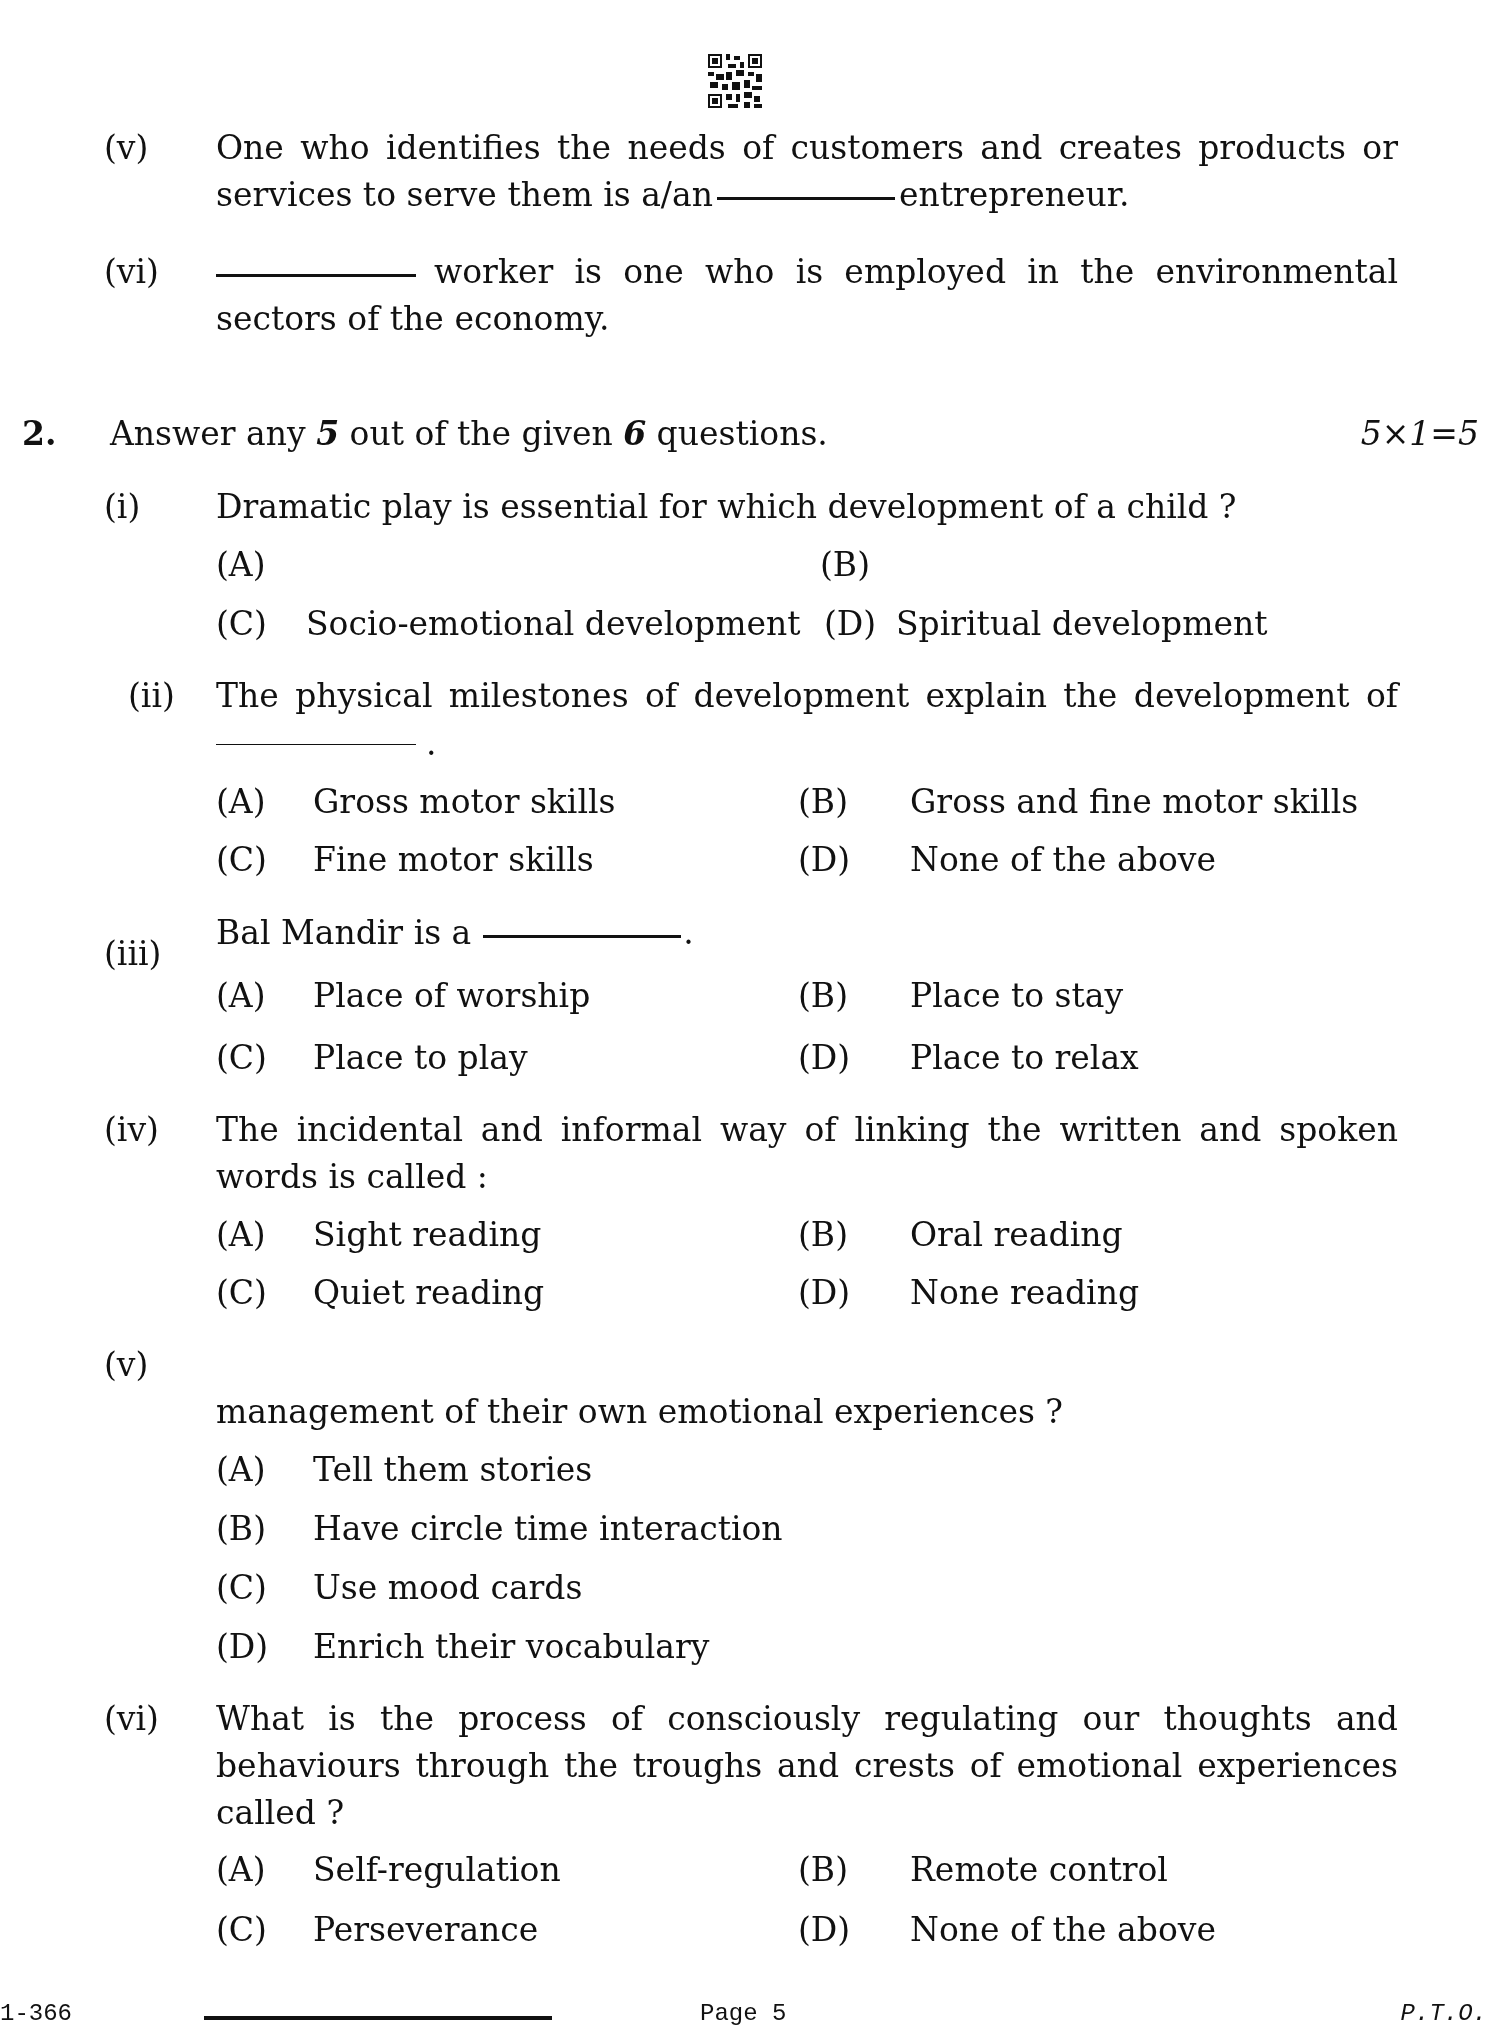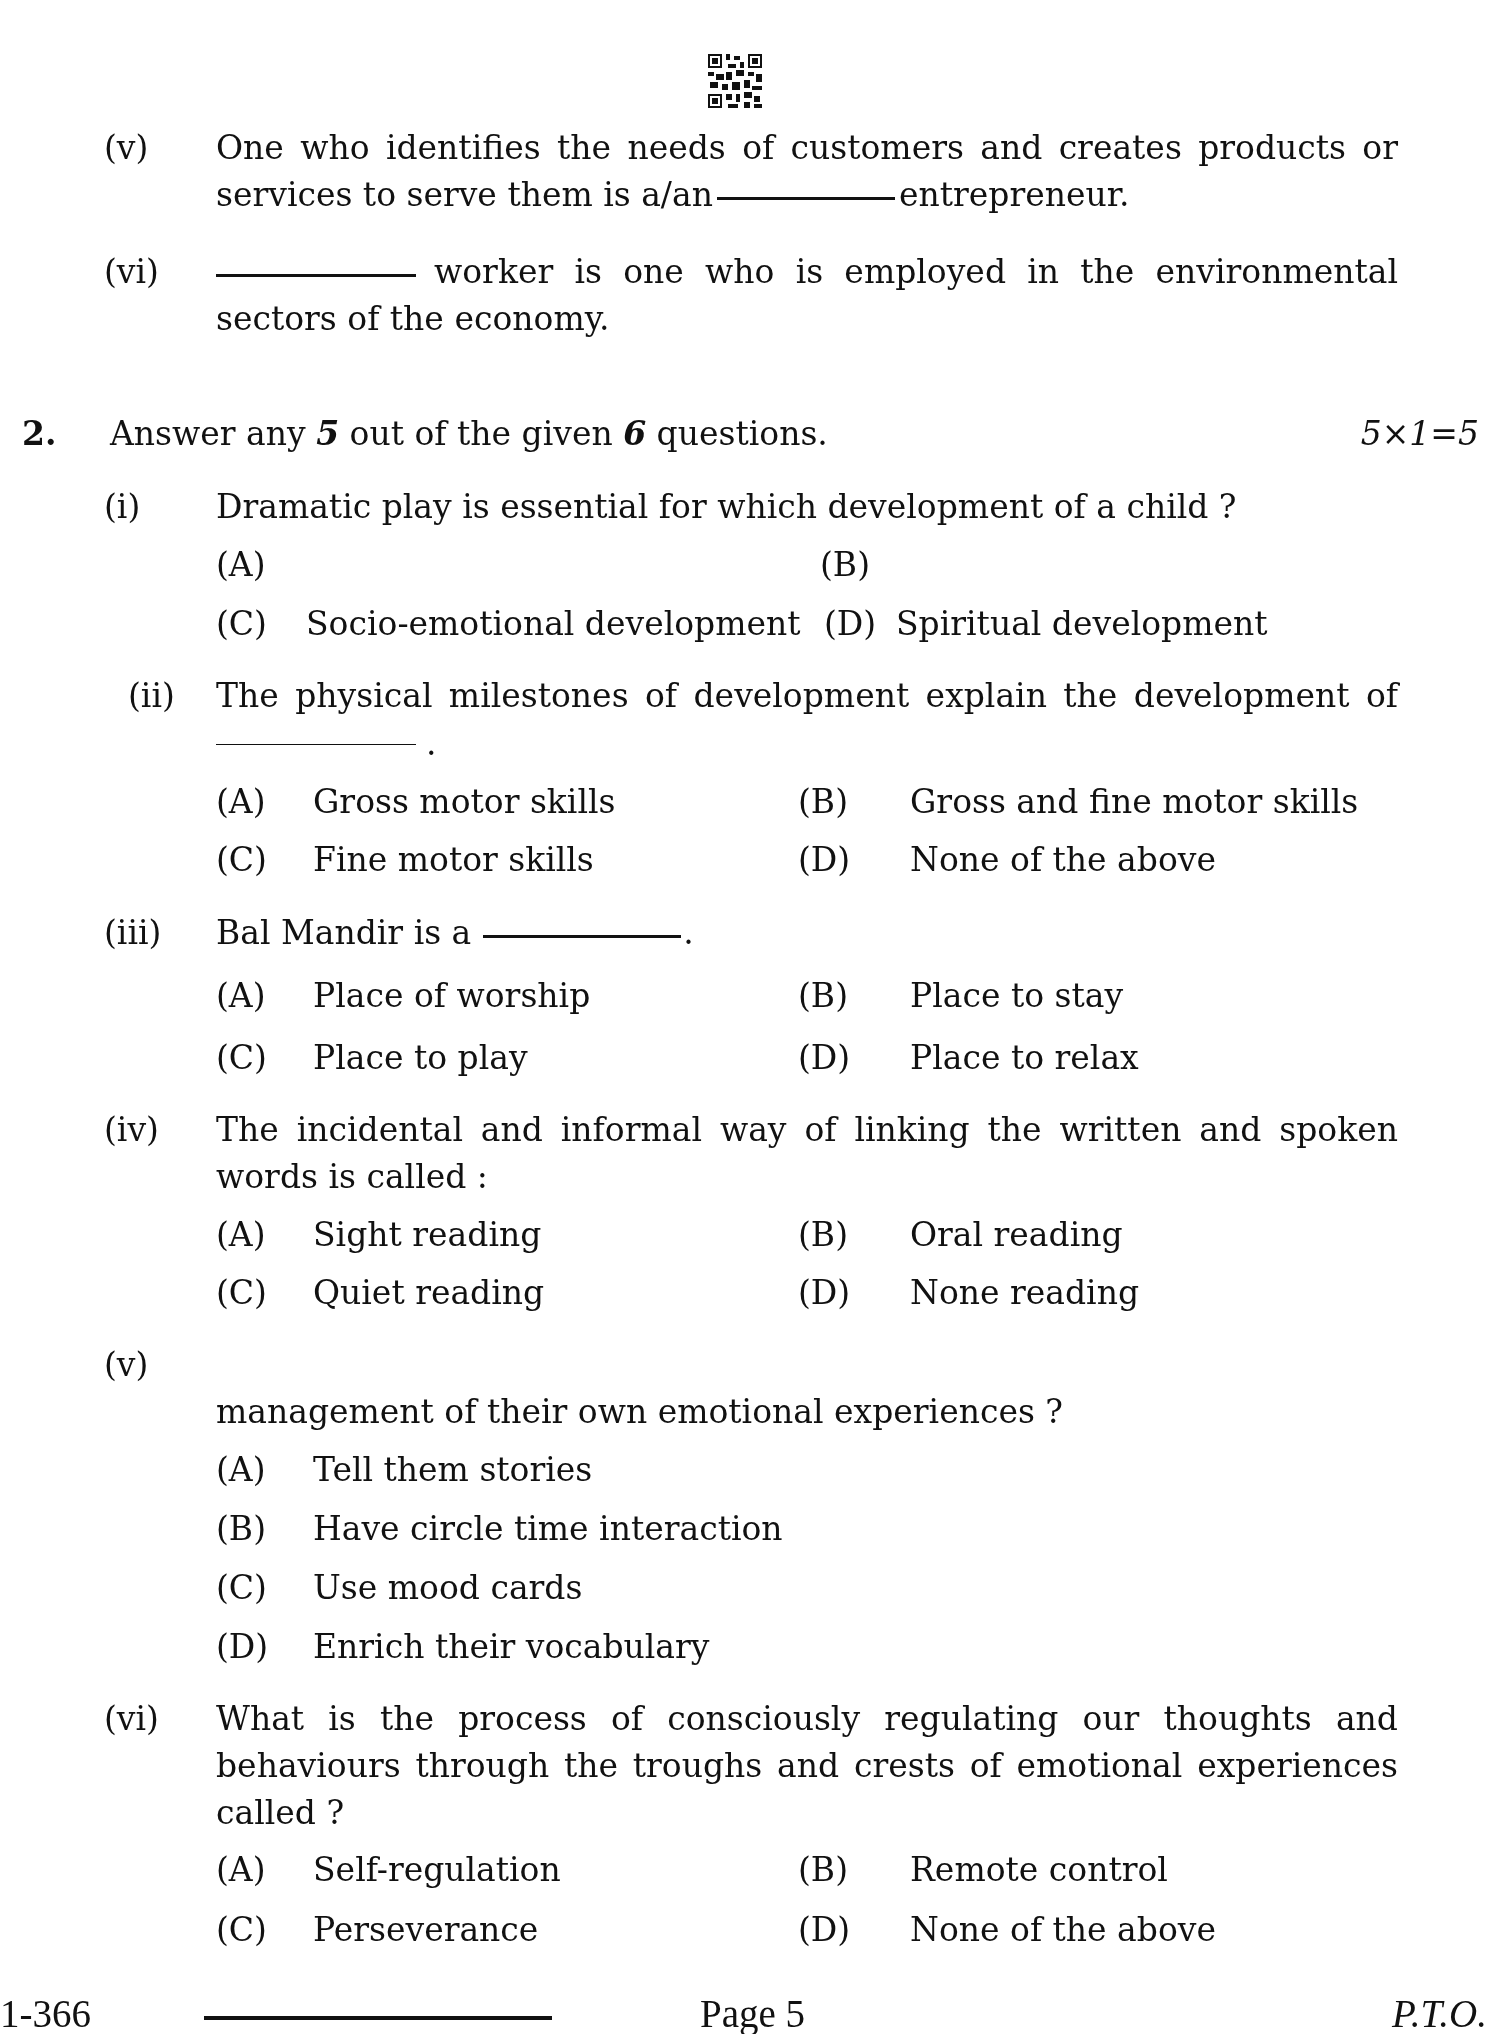--- a/index.html
+++ b/index.html
@@ -14,21 +14,21 @@
   }
   .num { position: absolute; font-size: 33px; line-height: 47px; }
   .text { position: absolute; font-size: 33px; line-height: 47px; }
   .justify { text-align: justify; text-align-last: justify; }
   .blank { display: inline-block; border-bottom: 3px solid #111; vertical-align: baseline; height: 1px; margin: 0 4px; position: relative; top: -6px; }
   .blank-thin { display: inline-block; border-bottom: 1.5px solid #111; height: 1px; }
   .bold { font-weight: bold; }
   .ital { font-style: italic; }
   .opt-label { position: absolute; font-size: 33px; line-height: 47px; }
   .opt-text { position: absolute; font-size: 33px; line-height: 47px; white-space: nowrap; }
-  .footer-text { position: absolute; font-family: Liberation Serif, serif; font-size: 39px; line-height: 40px; }
+  .footer-text { position: absolute; font-family: Liberation Mono, monospace; font-size: 24px; line-height: 40px; }
   .footer-line { position: absolute; height: 4px; background: #111; }
 </style>
 </head>
 <body>
 
 <div class="page">
 
   <svg class="qr" viewBox="0 0 29 29">
     <rect x="0" y="0" width="29" height="29" fill="#fff"></rect>
     <rect x="1" y="1" width="7" height="7" fill="#111"></rect>
@@ -99,21 +99,21 @@
   </div>
   <div class="opt-label" style="left:216px; top:778px;">(A)</div>
   <div class="opt-text" style="left:313px; top:778px;">Gross motor skills</div>
   <div class="opt-label" style="left:798px; top:778px;">(B)</div>
   <div class="opt-text" style="left:910px; top:778px;">Gross and fine motor skills</div>
   <div class="opt-label" style="left:216px; top:836px;">(C)</div>
   <div class="opt-text" style="left:313px; top:836px;">Fine motor skills</div>
   <div class="opt-label" style="left:798px; top:836px;">(D)</div>
   <div class="opt-text" style="left:910px; top:836px;">None of the above</div>
 
-  <div class="num" style="left:104px; top:909px;">(iii)</div>
+  <div class="num" style="left:104px; top:930px;">(iii)</div>
   <div class="text" style="left:216px; top:909px; white-space:nowrap;">
     <span>Bal Mandir is a</span><span class="blank" style="width:198px; margin-left:12px; margin-right:2px;"></span><span>.</span>
   </div>
   <div class="opt-label" style="left:216px; top:972px;">(A)</div>
   <div class="opt-text" style="left:313px; top:972px;">Place of worship</div>
   <div class="opt-label" style="left:798px; top:972px;">(B)</div>
   <div class="opt-text" style="left:910px; top:972px;">Place to stay</div>
   <div class="opt-label" style="left:216px; top:1034px;">(C)</div>
   <div class="opt-text" style="left:313px; top:1034px;">Place to play</div>
   <div class="opt-label" style="left:798px; top:1034px;">(D)</div>

